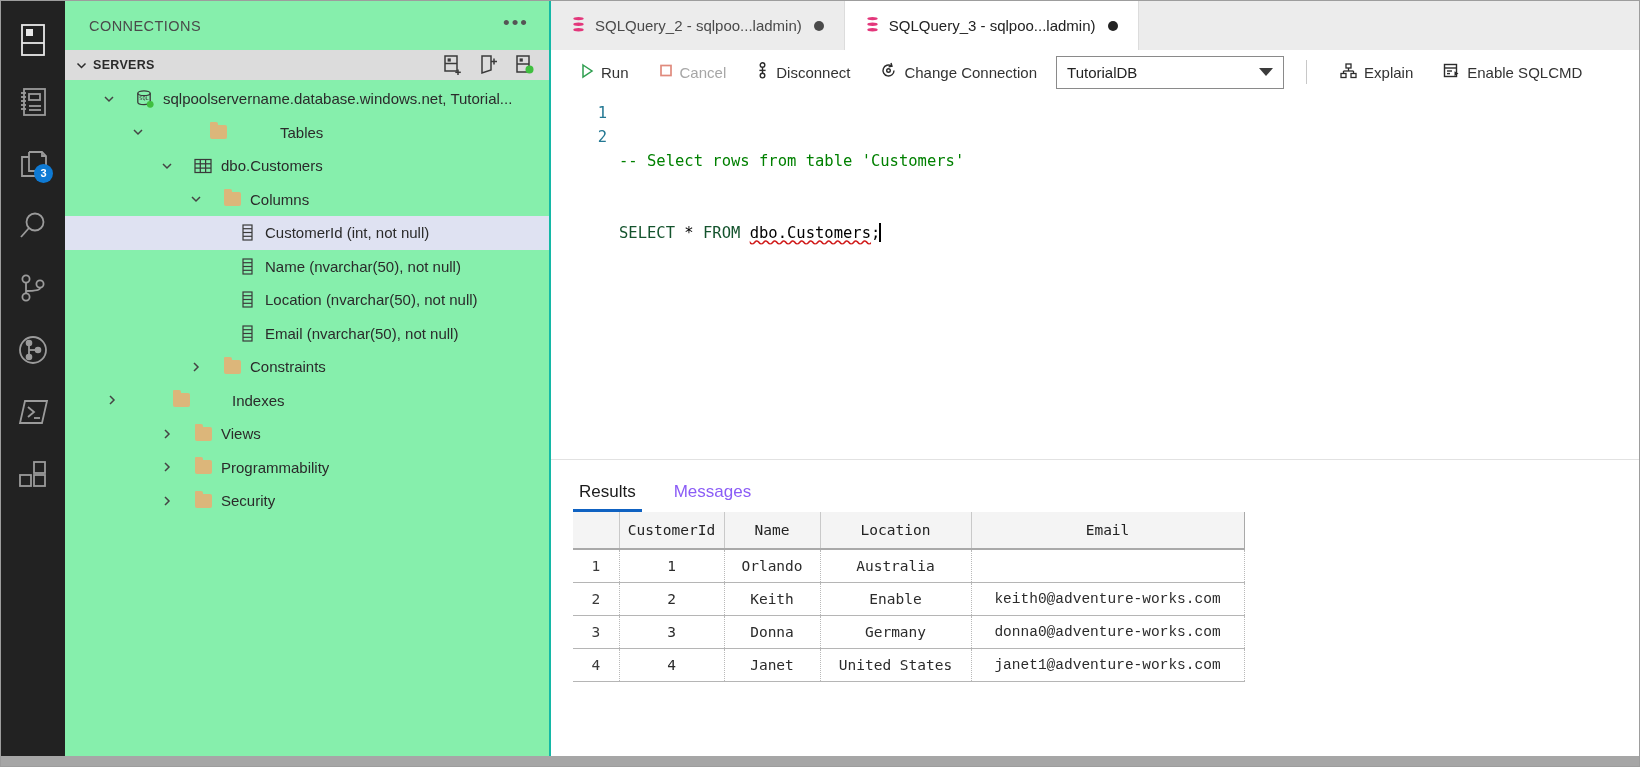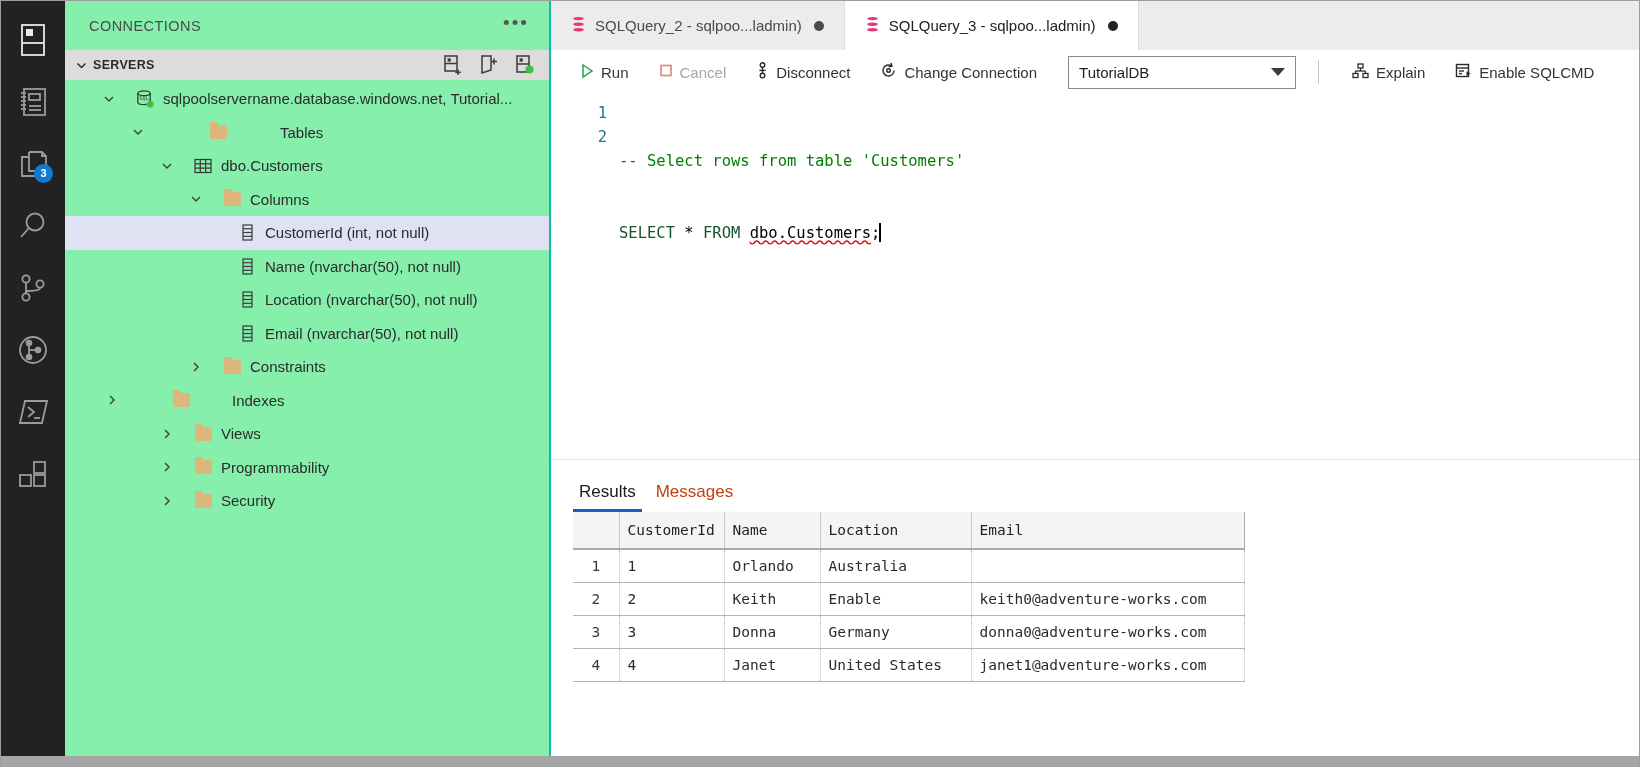--- a/index.html
+++ b/index.html
@@ -192,21 +192,21 @@
     white-space: nowrap;
   }
   .tb-btn.disabled { color: #a6a6a6; cursor: default; }
   .tb-sep {
     width: 1px; height: 24px;
     background: #c8c8c8;
     margin: 0 14px;
   }
   .db-select {
     width: 228px; height: 33px;
-    margin-left: 12px;
+    margin-left: 0;
     border: 1px solid #8a8a8a;
     background: #ffffff;
     display: flex; align-items: center;
     padding: 0 10px;
     font-size: 15px;
     color: #222222;
     cursor: pointer;
     position: relative;
   }
   .db-select .caret {
@@ -271,25 +271,25 @@
     flex: 0 0 296px;
     background: #ffffff;
     display: flex;
     flex-direction: column;
     overflow: hidden;
   }
   .res-tabs {
     height: 52px; flex: 0 0 52px;
     display: flex; align-items: flex-end;
     padding-left: 22px;
-    gap: 8px;
+    gap: 26px;
   }
   .res-tab {
     font-size: 17px;
-    color: #c2410c;
+    color: #8b5cf6;
     padding: 0 6px 10px 6px;
     cursor: pointer;
     position: relative;
   }
   .res-tab.active { color: #1b1b1b; }
   .res-tab.active::after {
     content: "";
     position: absolute;
     left: 0; right: 0; bottom: 0;
     height: 3px;
@@ -298,41 +298,41 @@
 
   .grid-wrap { padding-left: 22px; overflow: hidden; }
   table.grid {
     border-collapse: collapse;
     table-layout: fixed;
     font-family: "DejaVu Sans Mono", monospace;
     font-size: 14.5px;
     color: #2b2b2b;
   }
   table.grid th, table.grid td {
-    text-align: left;
+    text-align: center;
     font-weight: normal;
     height: 33px;
     padding: 0 8px;
     overflow: hidden;
     white-space: nowrap;
   }
   table.grid thead th {
     background: #f4f4f4;
     border-bottom: 2px solid #a9a9a9;
     border-right: 1px solid #c9c9c9;
     height: 37px;
     color: #222222;
   }
   table.grid thead th:last-child { border-right: 1px solid #a9a9a9; }
   table.grid tbody td {
     border-bottom: 1px solid #b5b5b5;
     border-right: 1px dotted #b9b9b9;
     background: #ffffff;
   }
-  table.grid tbody td:last-child { border-right: 1px dotted #b9b9b9; }
+  table.grid tbody td:last-child { border-right: 1px dotted #b9b9b9; font-family: Liberation Mono, monospace; }
   .rowhdr {
     color: #3a3a3a;
     text-align: center !important;
     background: #ffffff !important;
     border-right: 1px dotted #b9b9b9 !important;
   }
   thead .rowhdr { background: #f4f4f4 !important; border-right: 1px solid #c9c9c9 !important; }
 
   .statusbar {
     height: 10px; flex: 0 0 10px;

